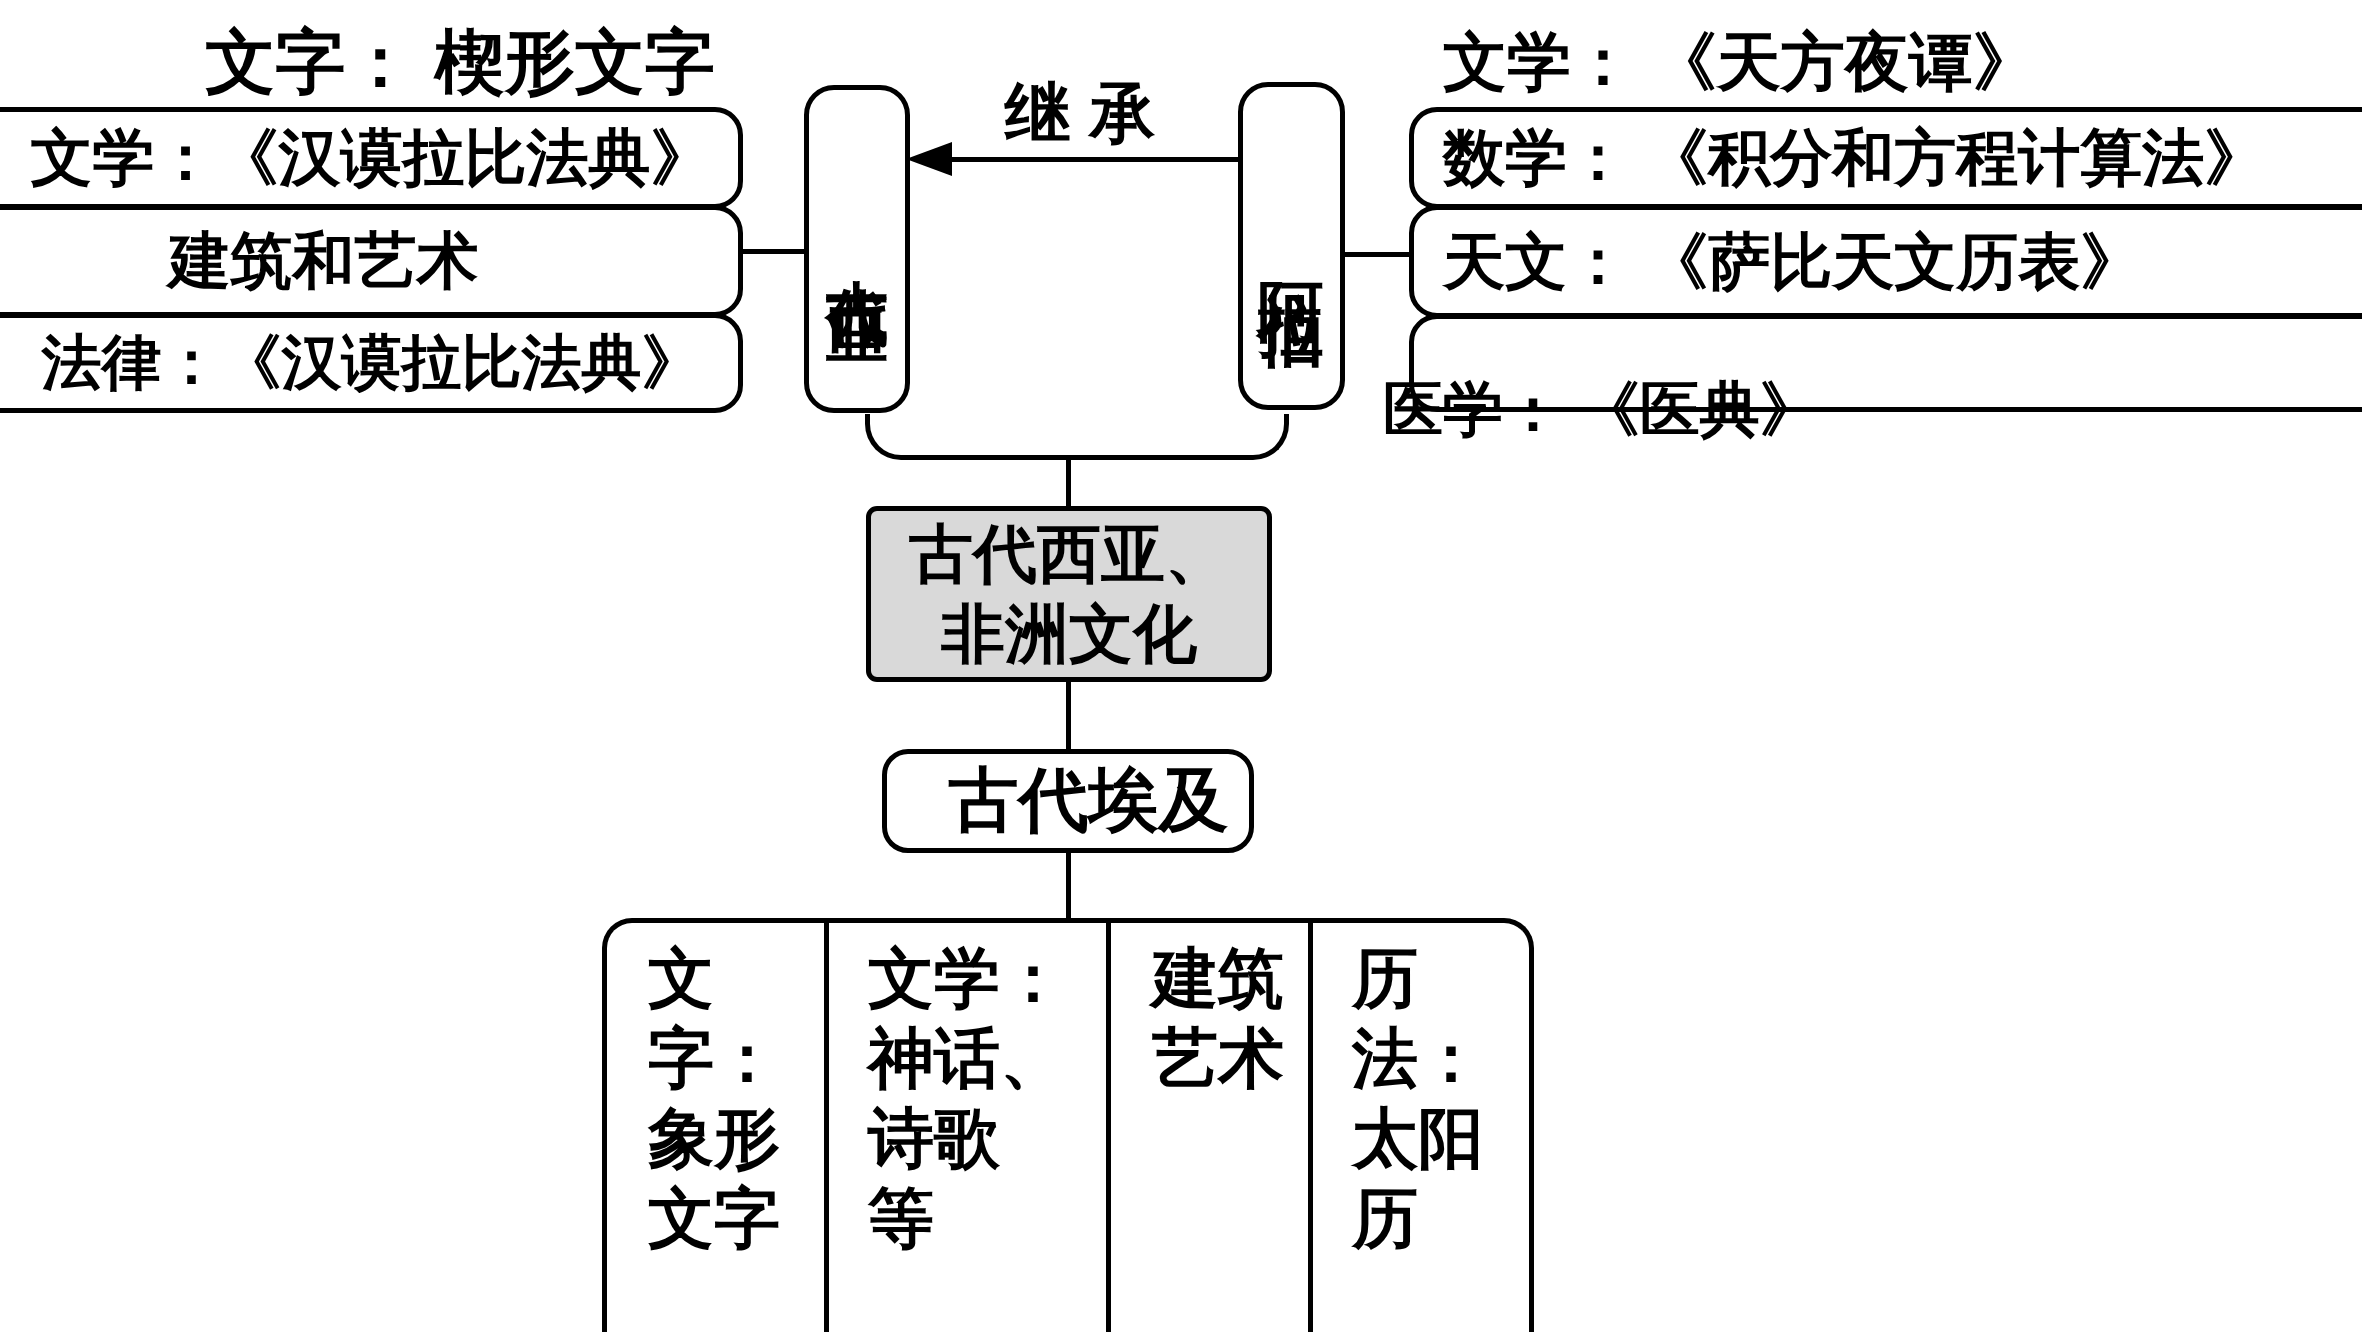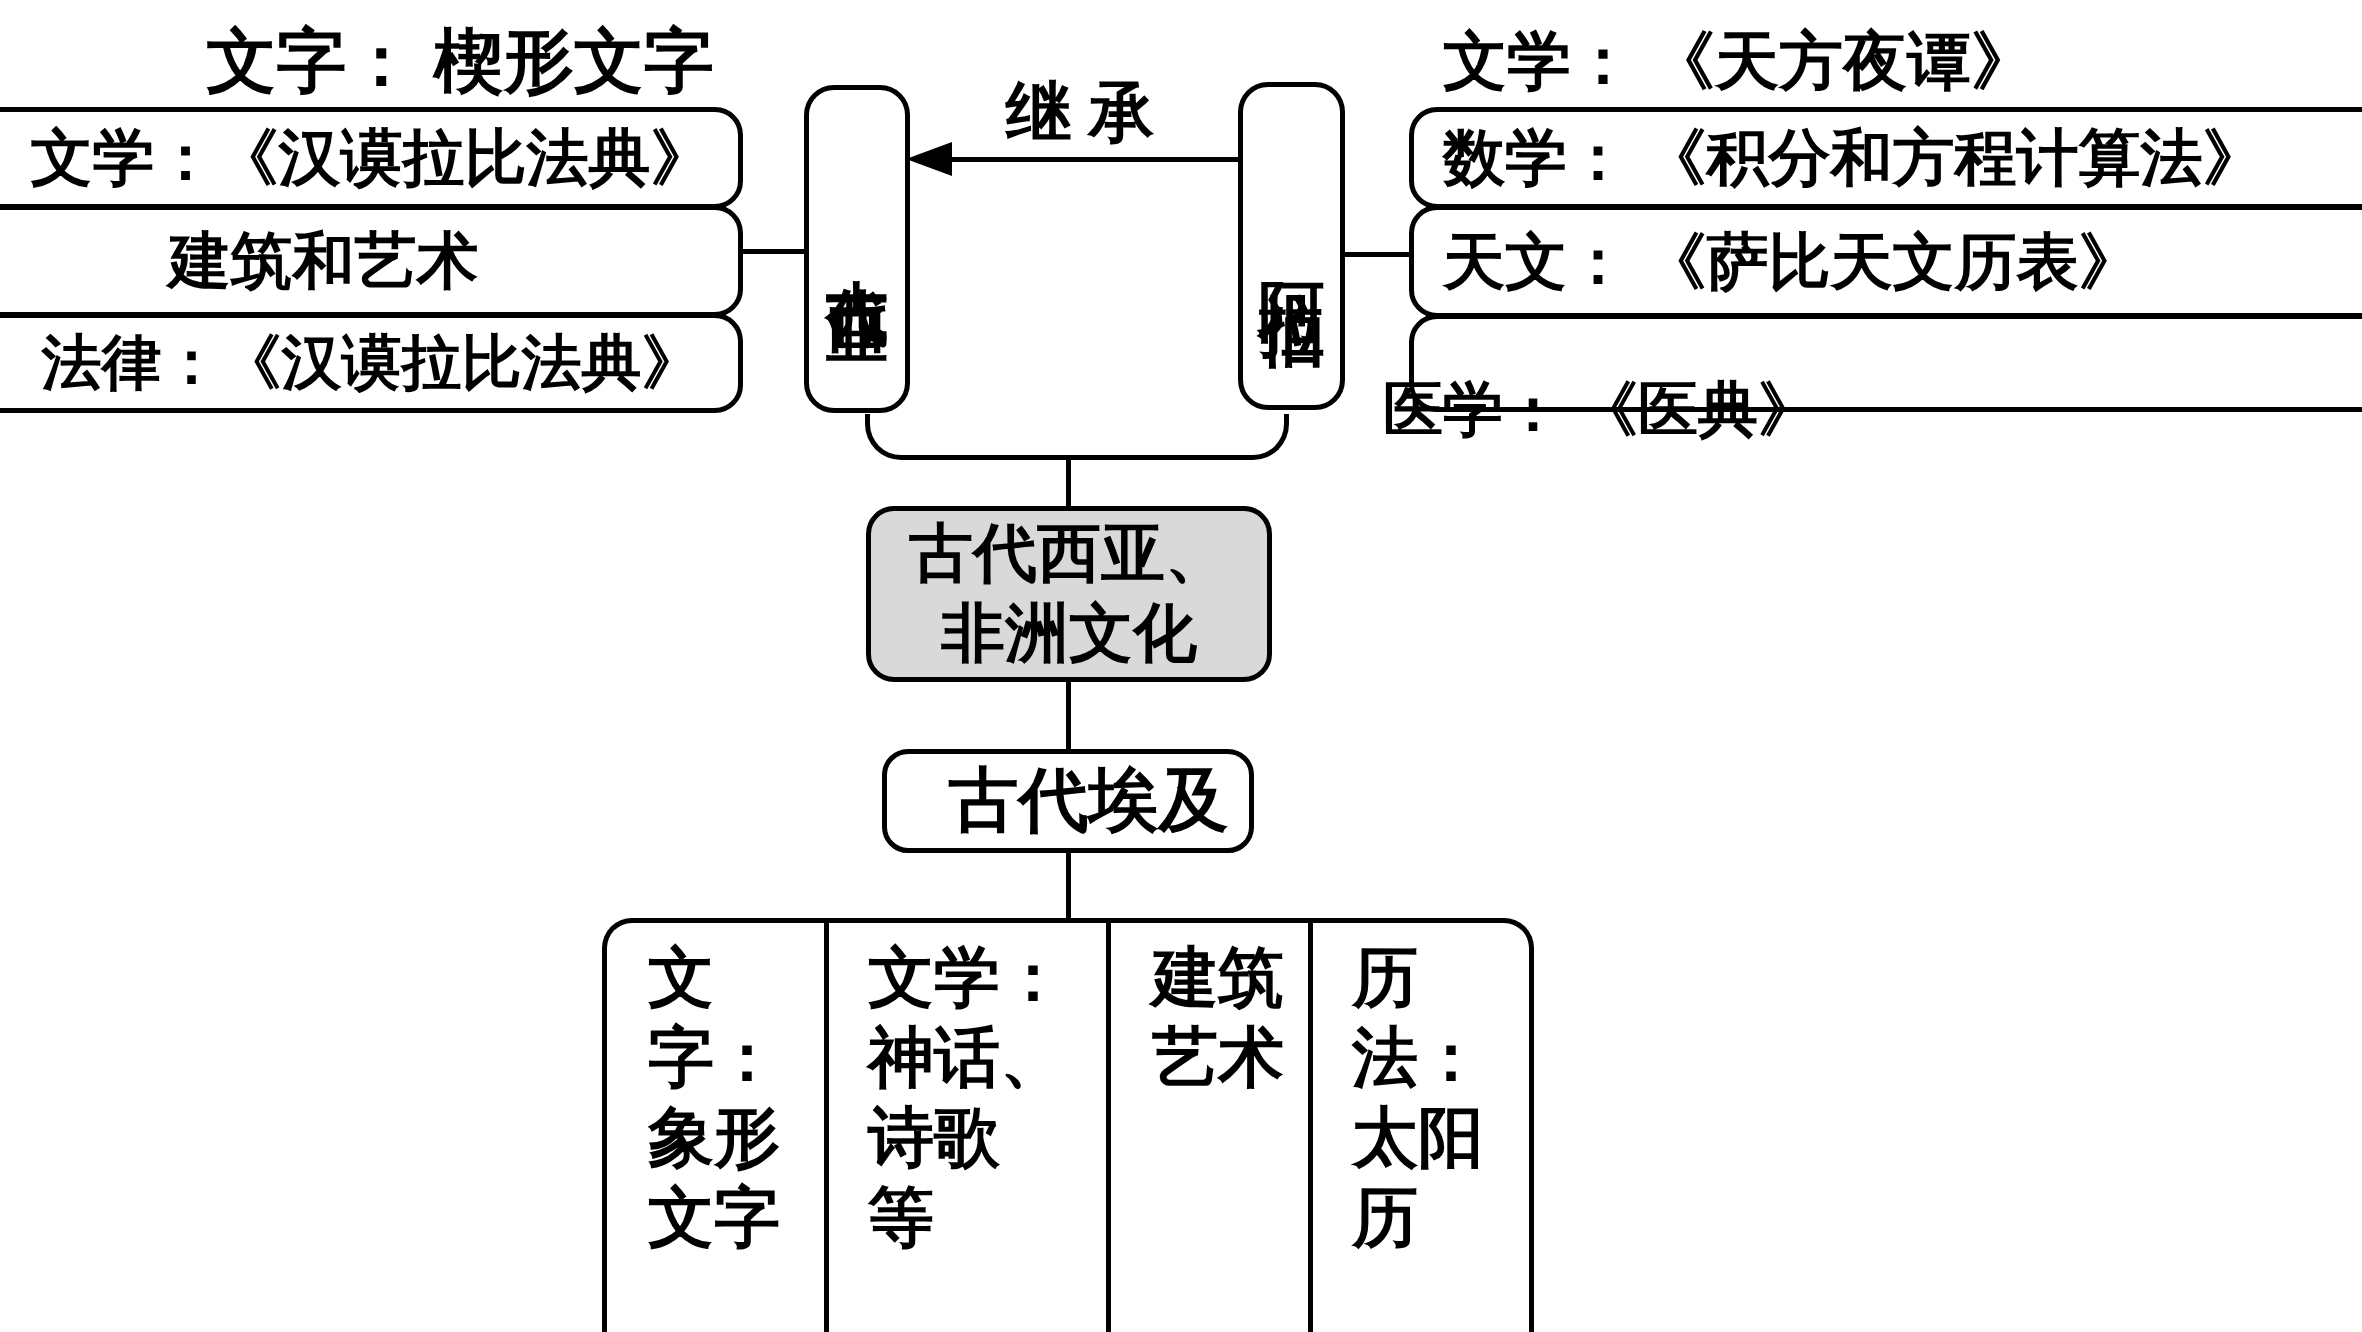--- a/index.html
+++ b/index.html
@@ -1,17 +1,17 @@
 <!DOCTYPE html>
 <html><head>
 <meta charset="utf-8">
 <style>
   html,body{margin:0;padding:0;background:#fff;}
   #stage{position:relative;width:2362px;height:1332px;background:#fff;overflow:hidden;
-         font-family:Liberation Serif, serif;font-weight:bold;color:#000;}
+         font-family:Liberation Sans, sans-serif;font-weight:bold;color:#000;}
   .abs{position:absolute;box-sizing:border-box;}
   .box{border:5px solid #000;background:#fff;}
   .line{background:#000;}
   .ctext{text-align:center;}
   .flexc{display:flex;align-items:center;justify-content:center;}
   .vtext{writing-mode:vertical-rl;text-orientation:upright;letter-spacing:10px;line-height:1;}
   .tline{display:block;}
 </style>
 </head>
 <body>
@@ -53,21 +53,21 @@
   </div>
 
   <div class="abs ctext" style="left:930px;top:76px;width:300px;height:74px;line-height:74px;font-size:66px;white-space:nowrap;">继 承</div>
 
   <div class="abs line" style="left:948px;top:157px;width:290px;height:5px;"></div>
   <div class="abs" style="left:906px;top:142px;width:0;height:0;border-top:17px solid transparent;border-bottom:17px solid transparent;border-right:46px solid #000;"></div>
 
   <div class="abs" style="left:865px;top:414px;width:424px;height:46px;border:solid #000;border-width:0 5px 5px 5px;border-radius:0 0 36px 36px;"></div>
   <div class="abs line" style="left:1066px;top:456px;width:5px;height:54px;"></div>
 
-  <div class="abs box" style="left:866px;top:506px;width:406px;height:176px;border-radius:28px;background:#d9d9d9;display:flex;flex-direction:column;align-items:center;justify-content:center;">
+  <div class="abs box" style="left:866px;top:506px;width:406px;height:176px;border-radius:11px;background:#d9d9d9;display:flex;flex-direction:column;align-items:center;justify-content:center;">
     <span style="font-size:64px;line-height:80px;white-space:nowrap;">古代西亚、</span>
     <span style="font-size:64px;line-height:80px;white-space:nowrap;">非洲文化</span>
   </div>
 
   <div class="abs line" style="left:1066px;top:678px;width:5px;height:74px;"></div>
 
   <div class="abs box flexc" style="left:882px;top:749px;width:372px;height:104px;border-radius:26px;padding-left:41px;">
     <span style="font-size:70px;white-space:nowrap;">古代埃及</span>
   </div>
 

